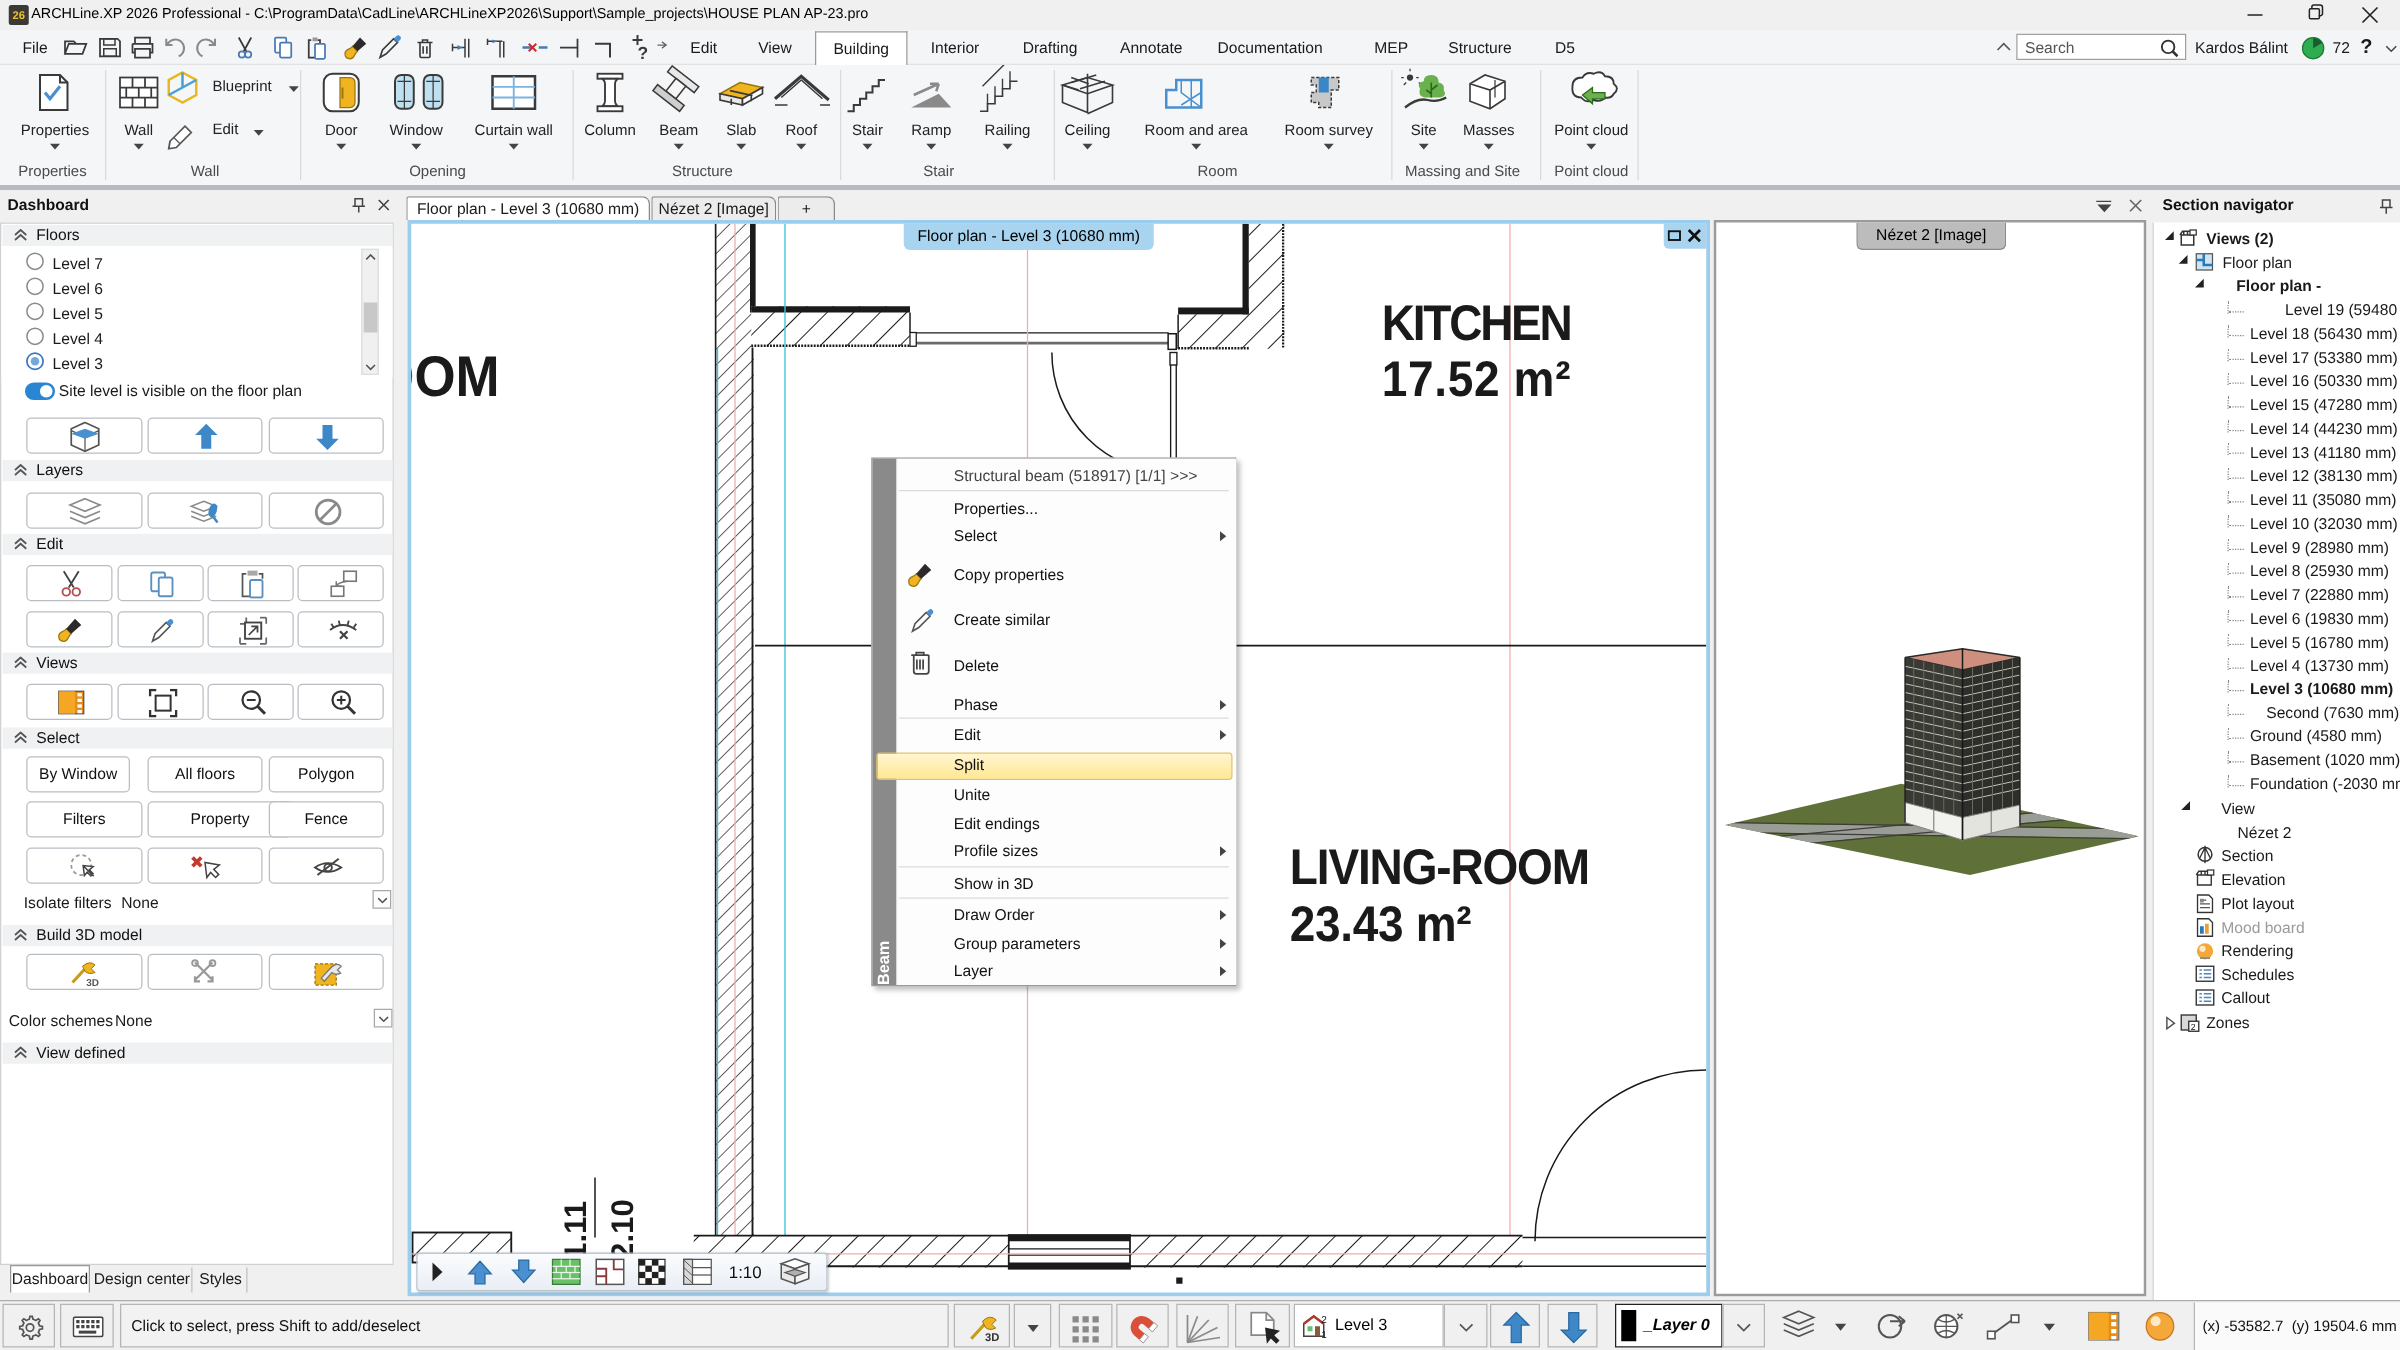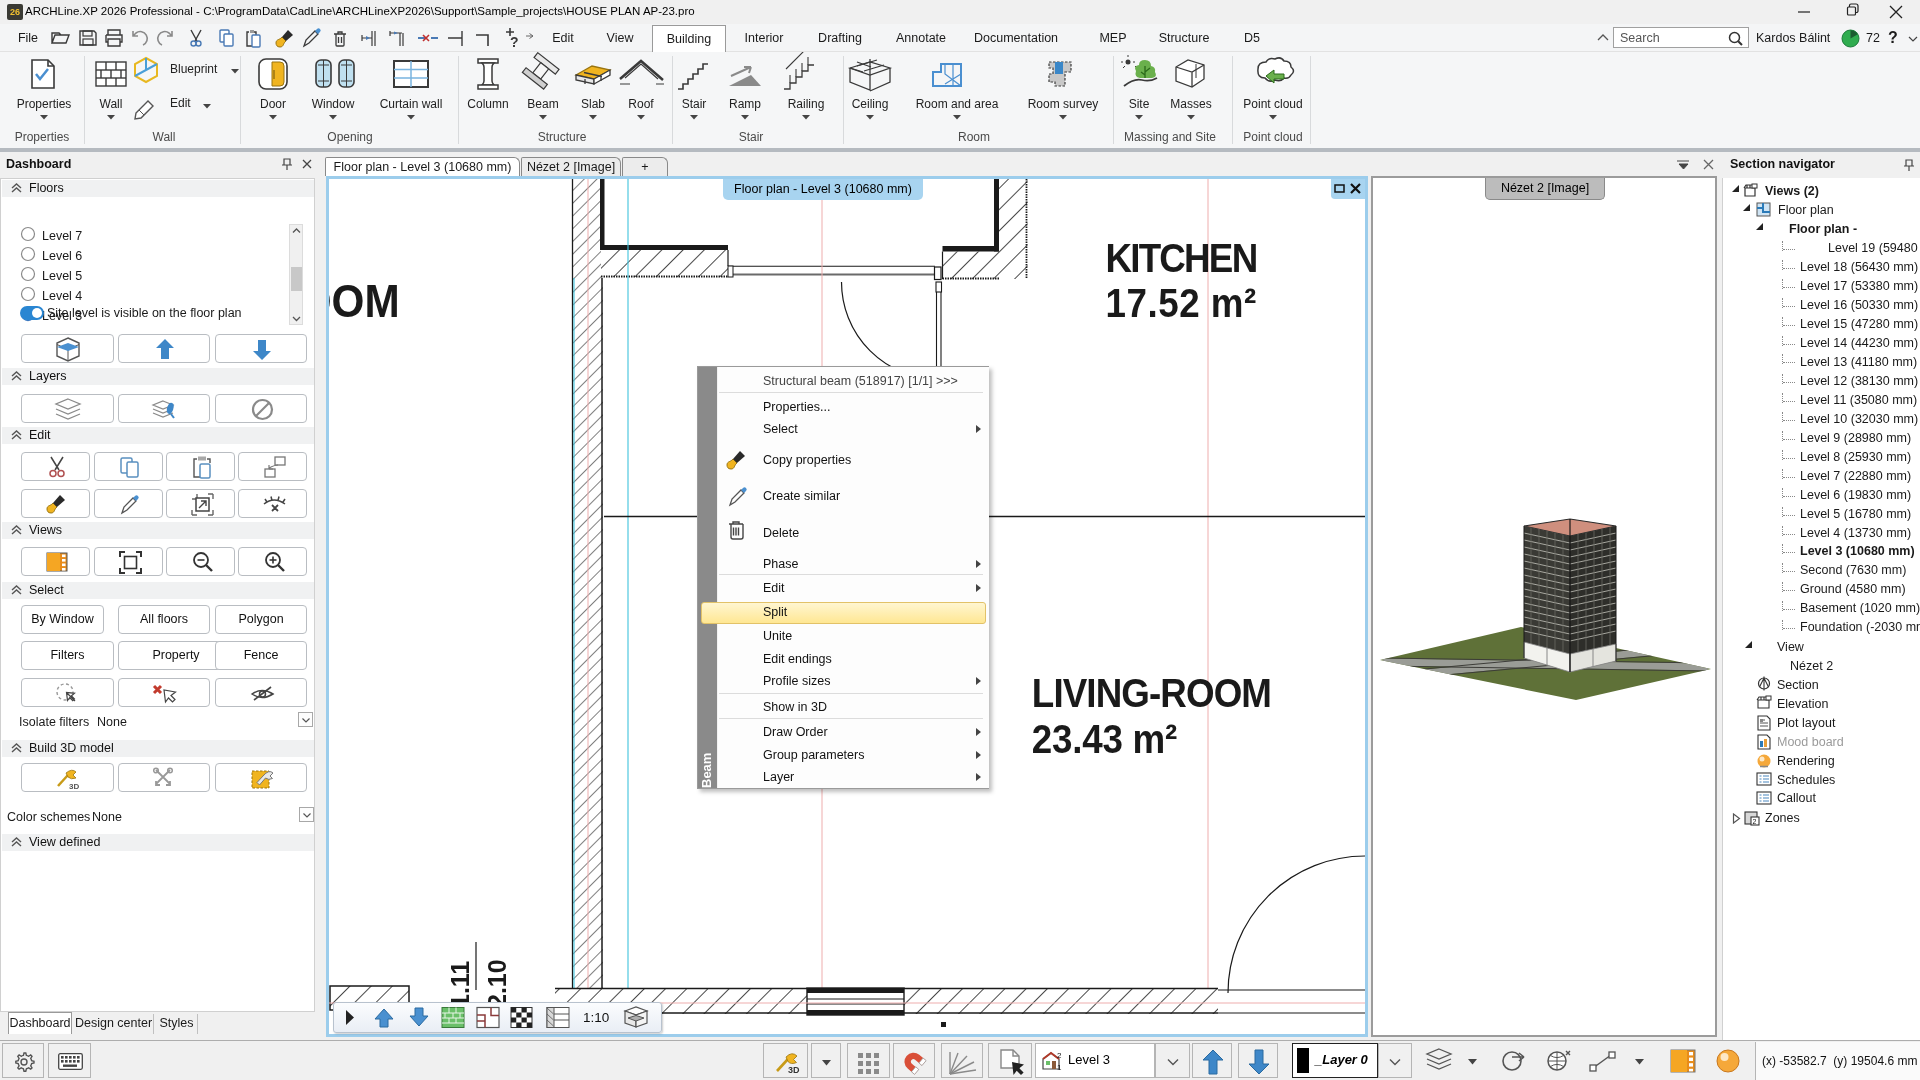--- a/index.html
+++ b/index.html
@@ -338,21 +338,21 @@
       </svg>
   </div>
   <div id="lp-body">
     <div class="sechead" style="top:1px;">
         <svg class="chev" viewBox="0 0 11 10">
           <path d="M1 5 L5.5 1 L10 5 M1 9 L5.5 5 L10 9" fill="none" stroke="#555" stroke-width="1.4"></path>
         </svg>
         <span>Floors</span>
       </div>
 
-    <div class="abs" style="left:0;top:18px;width:313px;height:105px;background:#fff;margin-top:25px;">
+    <div class="abs" style="left:0;top:18px;width:313px;height:105px;background:#fff;">
       <div class="trow" style="left:41px;top:5px;">Level 7</div>
       <div class="trow" style="left:41px;top:25px;">Level 6</div>
       <div class="trow" style="left:41px;top:45px;">Level 5</div>
       <div class="trow" style="left:41px;top:65px;">Level 4</div>
       <div class="trow" style="left:41px;top:85px;">Level 3</div>
       <svg class="abs" style="left:19px;top:4px;" width="16" height="100" viewBox="0 0 16 100">
         <g fill="#fff" stroke="#8a8a8a" stroke-width="1.2">
             <circle cx="8" cy="8" r="6.5"></circle>
             <circle cx="8" cy="28" r="6.5"></circle>
             <circle cx="8" cy="48" r="6.5"></circle>
@@ -943,21 +943,21 @@
       <div class="trow" style="left:77px;top:289px;">Level 7 (22880 mm)</div>
     <div class="lvl" style="top:310px;"></div>
       <div class="trow" style="left:77px;top:308px;">Level 6 (19830 mm)</div>
     <div class="lvl" style="top:329px;"></div>
       <div class="trow" style="left:77px;top:327px;">Level 5 (16780 mm)</div>
     <div class="lvl" style="top:348px;"></div>
       <div class="trow" style="left:77px;top:346px;">Level 4 (13730 mm)</div>
     <div class="lvl" style="top:366px;"></div>
       <div class="trow" style="left:77px;top:364px;font-weight:bold;">Level 3 (10680 mm)</div>
     <div class="lvl" style="top:385px;"></div>
-      <div class="trow" style="left:77px;top:383px;">Second (7630 mm)</div>
+      <div class="trow" style="left:90px;top:383px;">Second (7630 mm)</div>
     <div class="lvl" style="top:404px;"></div>
       <div class="trow" style="left:77px;top:402px;">Ground (4580 mm)</div>
     <div class="lvl" style="top:423px;"></div>
       <div class="trow" style="left:77px;top:421px;">Basement (1020 mm)</div>
     <div class="lvl" style="top:442px;"></div>
       <div class="trow" style="left:77px;top:440px;">Foundation (-2030 mm</div>
     <div class="tri" style="left:22px;top:463px;"></div>
     <div class="trow" style="left:54px;top:460px;">View</div>
     <div class="trow" style="left:67px;top:479px;">Nézet 2</div>
     <svg class="abs" style="left:33px;top:498px;" width="16" height="15" viewBox="0 0 16 15">
@@ -1027,20 +1027,23 @@
           <rect x="19" y="3" width="2.6" height="2.6"></rect>
           <rect x="3" y="7" width="2.6" height="2.6"></rect>
           <rect x="7" y="7" width="2.6" height="2.6"></rect>
           <rect x="11" y="7" width="2.6" height="2.6"></rect>
           <rect x="15" y="7" width="2.6" height="2.6"></rect>
           <rect x="19" y="7" width="2.6" height="2.6"></rect>
           <rect x="5" y="11.5" width="14" height="2.4"></rect>
         </g>
       </svg>
     </div>
+  <div class="sbtn" style="left:96px;width:663px;background:#f2f2f2;">
+      <span style="position:absolute;left:8px;top:10px;font-size:12.5px;color:#111;">Click to select, press Shift to add/deselect</span>
+    </div>
   <div class="sbtn" style="left:763px;width:45px;">
       <svg class="abs" style="left:10px;top:5px;" width="26" height="26" viewBox="0 0 26 26">
         <path d="M3 22 L14 10" stroke="#c89b18" stroke-width="2.6"></path>
         <path d="M12 8 q6 -6 11 -1 l-3.5 3.5 l3 3 q-5.5 2.5 -8.5 -1 z" fill="#f0b420" stroke="#9a7510" stroke-width="0.8"></path>
         <text x="14" y="24" font-size="9" font-weight="bold" fill="#333">3D</text>
       </svg>
     </div>
   <div class="sbtn" style="left:811px;width:30px;">
       <svg class="abs" style="left:9px;top:15px;" width="11" height="7" viewBox="0 0 11 7">
         <path d="M1 1 h9 l-4.5 5.5 z" fill="#444"></path>

